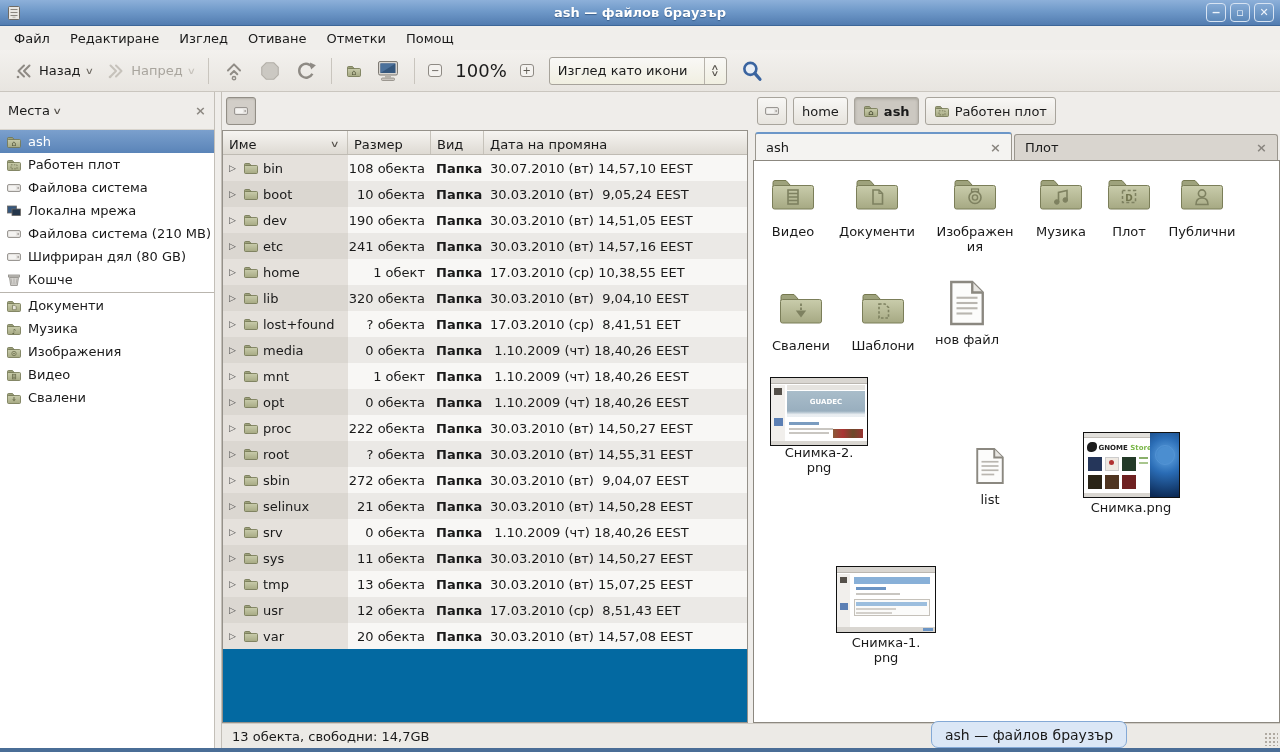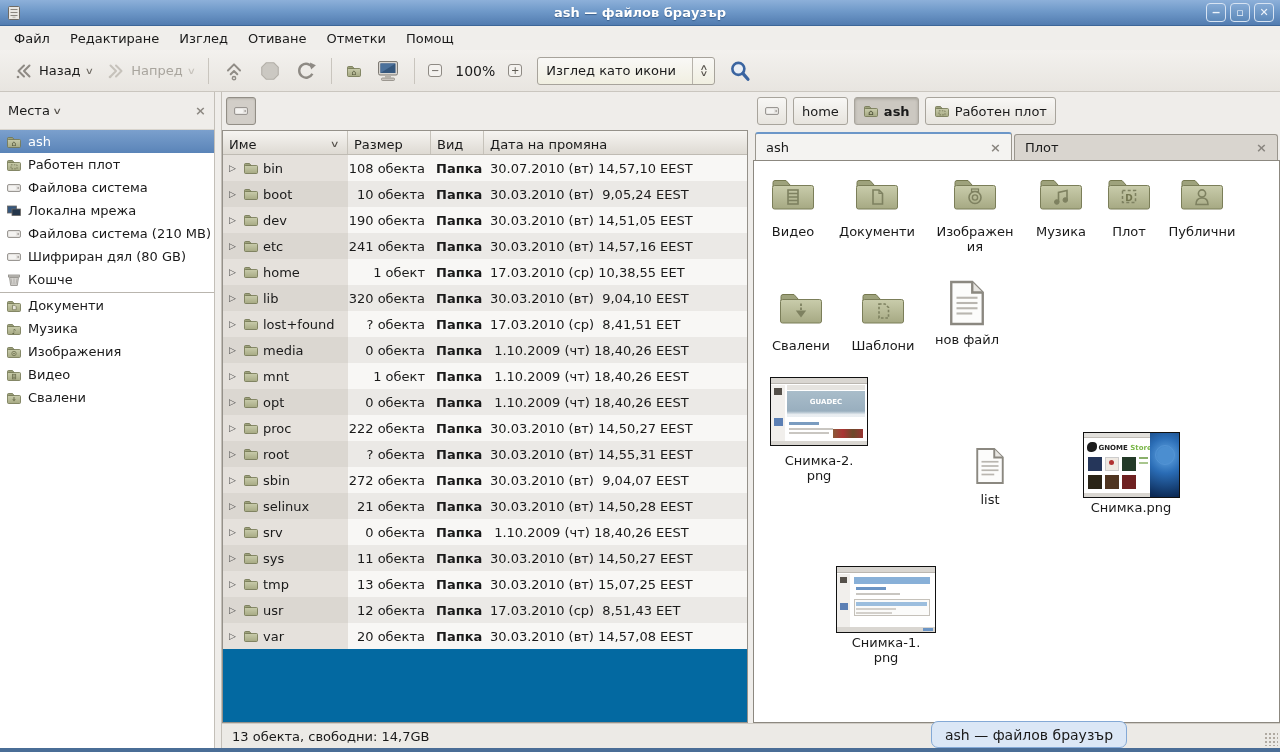--- a/index.html
+++ b/index.html
@@ -24,21 +24,21 @@
 
   
   .toolbar { position:absolute; top:50px; left:0; right:0; height:42px;
     background:linear-gradient(#f3f1ee,#e8e5e0); border-bottom:1px solid #cac6bf;
     display:flex; align-items:center; padding:0 8px; gap:2px; }
   .tbtn { display:flex; align-items:center; gap:5px; padding:4px 6px; border-radius:3px; }
   .tbtn .lbl { font-size:13px; }
   .tbtn.disabled .lbl { color:#a9a59e; }
   .tchev { font-size:9px; color:#6d6962; transform:scaleX(1.4); }
   .tsep { width:1px; height:26px; background:#c9c5be; margin:0 6px; }
-  .zoom-level { font-size:14px; padding:0 6px; }
+  .zoom-level { font-size:18px; padding:0 6px; }
   .zbtn { width:24px; height:24px; border:1px solid transparent; display:flex; align-items:center; justify-content:center; }
   .zsq { width:14px; height:13px; border:1px solid #8e8a84; border-radius:3px; font-size:10px; line-height:11px; text-align:center; color:#5d5952; background:#f4f2ef; }
   .combo { margin-left:8px; height:28px; width:178px; border:1px solid #a7a39b; border-radius:3px;
     background:linear-gradient(#f9f8f6,#ecead6 150%); display:flex; align-items:center; }
   .combo .ctext { flex:1; padding-left:8px; }
   .combo .cspin { width:22px; height:100%; border-left:1px solid #b7b3ab; display:flex; flex-direction:column; align-items:center; justify-content:center; color:#55514b; }
   .combo .cspin span { font-size:8px; line-height:6px; transform:scaleX(1.5); }
   .searchbtn { width:34px; height:32px; display:flex; align-items:center; justify-content:center; margin-left:6px; }
 
   
@@ -737,21 +737,21 @@
                 <div style="position:absolute;left:3px;top:40px;width:9px;height:8px;background:#5b7fb4"></div>
                 <div style="position:absolute;left:16px;top:7px;right:2px;height:5px;background:#e6e4e0"></div>
                 <div style="position:absolute;left:16px;top:13px;right:2px;height:26px;background:linear-gradient(#a9bdca,#94aabb);color:#fff;font-size:7px;font-weight:bold;text-align:center;line-height:22px">GUADEC</div>
                 <div style="position:absolute;left:16px;top:33px;right:2px;height:6px;background:linear-gradient(to top,#fff 40%,transparent);opacity:.8"></div>
                 <div style="position:absolute;left:18px;top:44px;width:30px;height:3px;background:#7a9cc0"></div>
                 <div style="position:absolute;left:18px;top:50px;width:44px;height:2px;background:#c9c6c1"></div>
                 <div style="position:absolute;left:18px;top:54px;width:40px;height:2px;background:#c9c6c1"></div>
                 <div style="position:absolute;right:4px;bottom:7px;width:30px;height:9px;background:linear-gradient(90deg,#8a5a38,#a33,#6b4a2a,#933)"></div>
                 <div style="position:absolute;left:0;bottom:0;right:0;height:4px;background:#d9d6d1"></div>
               </div>
-              <div class="ivlabel" style="width:70px;margin:8px auto 0">Снимка-2.png</div>
+              <div class="ivlabel" style="width:70px;margin:0 auto 0">Снимка-2.png</div>
             </div>
             <div class="ivitem" style="left:196px;top:284px;width:80px">
               <svg width="34" height="42" viewBox="0 0 16 18">
                   <use href="#page16"></use>
                 </svg>
               <div class="ivlabel">list</div>
             </div>
             <div class="ivitem" style="left:327px;top:271px;width:100px">
               <div class="thumb" style="width:97px;height:66px">
                 <div style="position:absolute;left:0;top:0;right:0;height:5px;background:#e2e0dc;border-bottom:1px solid #c2beb8"></div>

